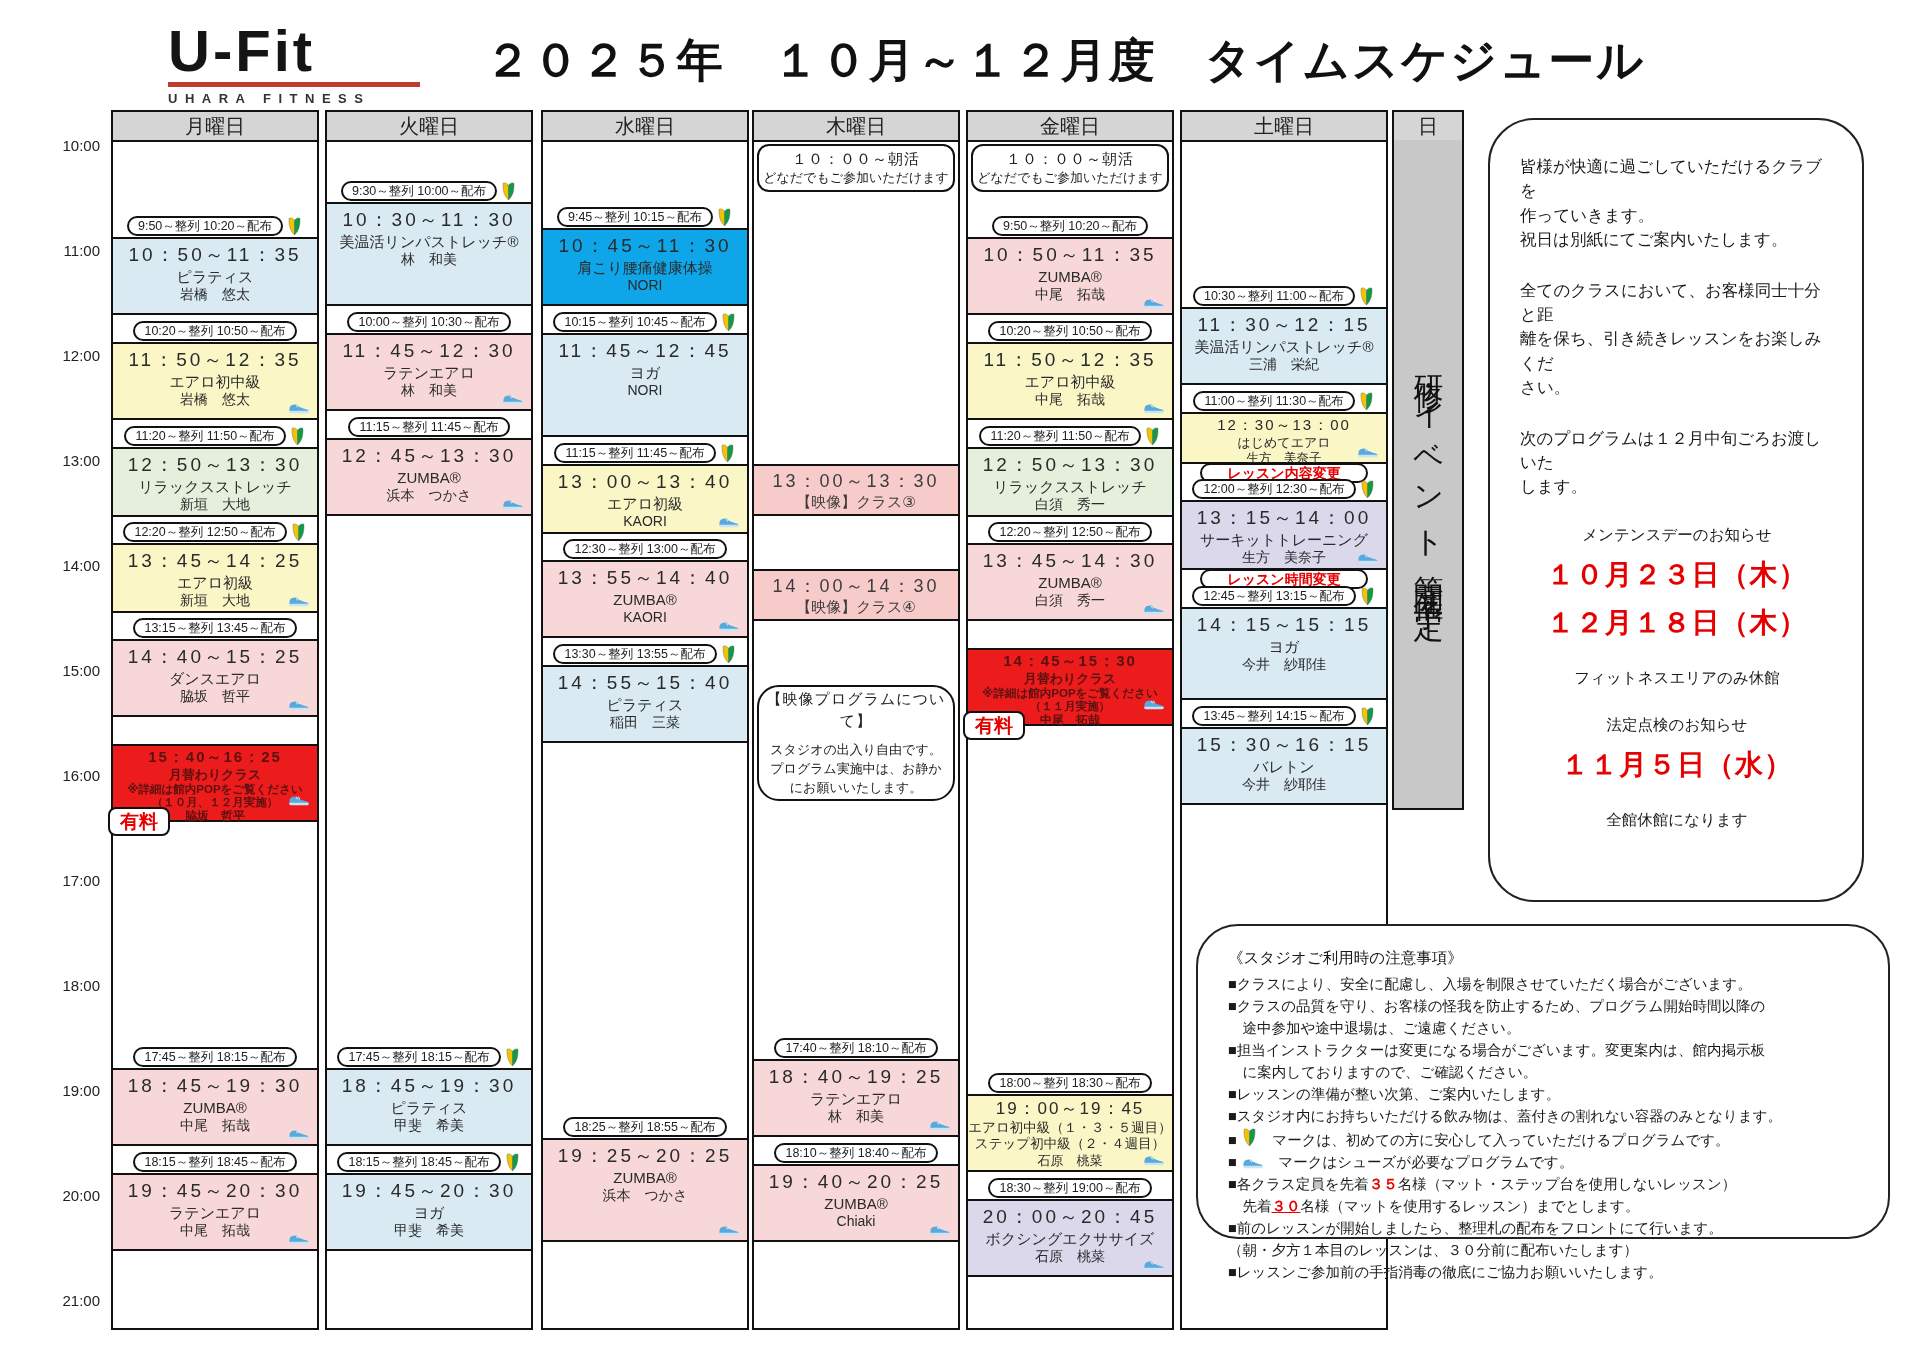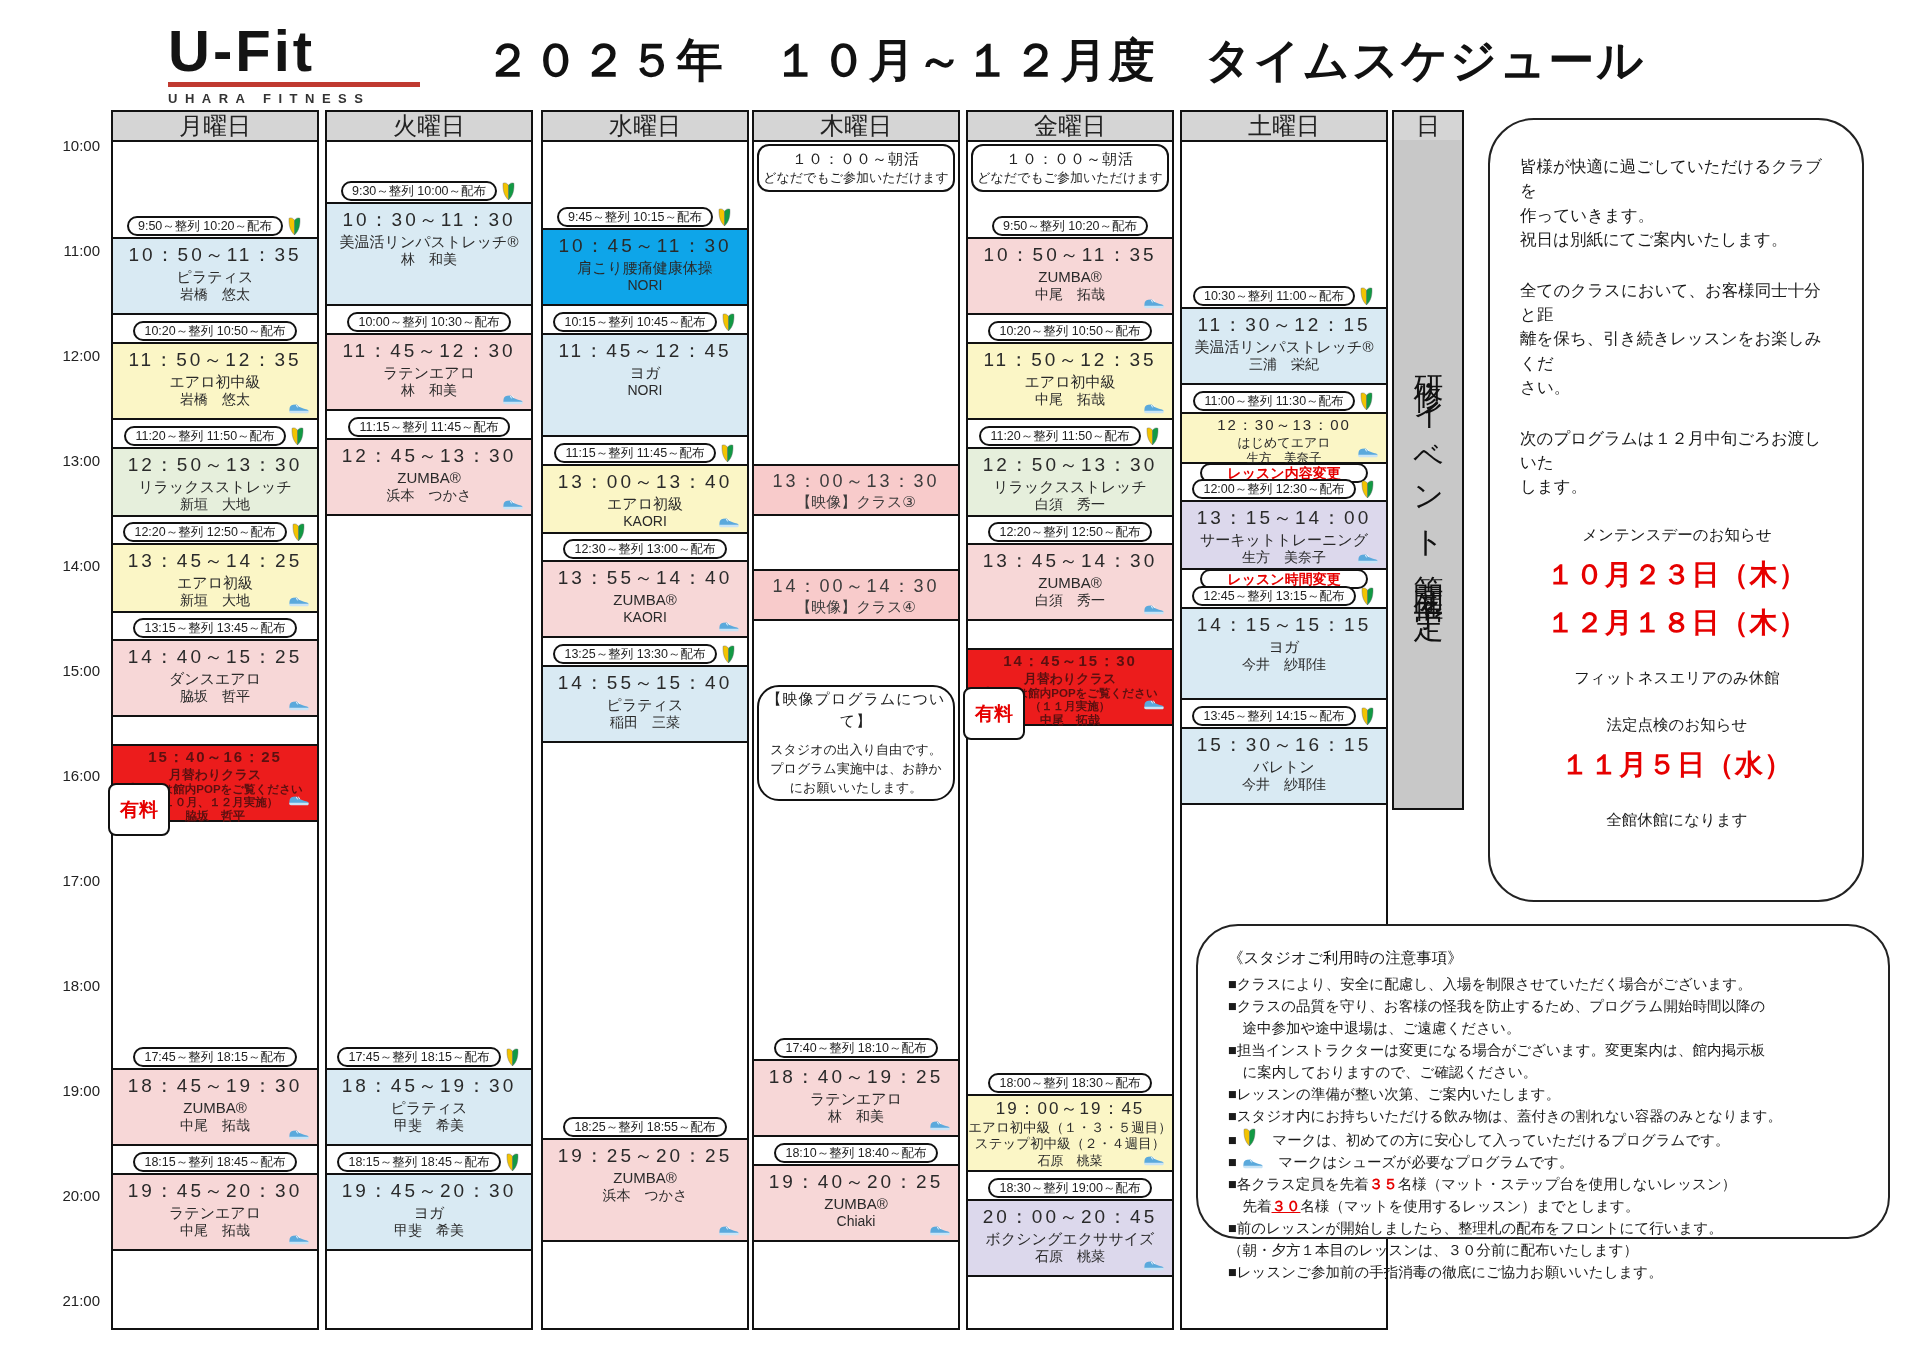--- a/index.html
+++ b/index.html
@@ -10,21 +10,21 @@
   .logo-brand{font-size:58px;font-weight:bold;letter-spacing:3px;color:#141414;line-height:1;}
   .logo-bar{width:252px;height:5px;background:#c03a30;margin-top:2px;}
   .logo-sub{font-size:13px;letter-spacing:7.5px;color:#333;margin-top:4px;font-weight:bold;}
   
   .title{position:absolute;left:440px;top:30px;width:1250px;margin:0;text-align:center;
          font-size:46px;font-weight:bold;letter-spacing:2px;color:#111;}
   
   .time-label{position:absolute;left:34px;width:66px;text-align:right;font-size:15px;color:#222;}
   
   .day-col{position:absolute;top:110px;height:1220px;background:#fff;border:2px solid #111;box-sizing:border-box;}
-  .day-header{height:28px;border-bottom:2px solid #111;text-align:center;font-size:24px;line-height:28px;color:#222;}
+  .day-header{height:28px;border-bottom:2px solid #111;text-align:center;font-size:20px;line-height:28px;color:#222;}
   
   .cls{position:absolute;left:-2px;right:-2px;border:2px solid #111;box-sizing:border-box;
        text-align:center;z-index:1;}
   .cls .t{font-size:19px;letter-spacing:3px;margin-top:3px;color:#2a2a2a;}
   .cls .n{font-size:15px;line-height:1.22;color:#2a2a2a;}
   .cls .i{font-size:14px;line-height:1.25;color:#2a2a2a;}
   .cls.small .t{font-size:15px;letter-spacing:2px;margin-top:2px;}
   .cls.small .n{font-size:13px;}
   .cls.small .i{font-size:12.5px;}
   .cls.dense .t{font-size:17px;letter-spacing:2px;margin-top:1px;}
@@ -33,21 +33,21 @@
   .c-video .t{font-size:18px;color:#3c3c3c;}
   .c-video .n{font-size:15px;color:#3c3c3c;}
   .c-red{color:#5c1010;}
   .c-red .t{font-size:15px;font-weight:bold;letter-spacing:2px;color:#5c1010;margin-top:2px;}
   .c-red .n{font-size:13px;font-weight:bold;color:#5c1010;}
   .c-red .nl{font-size:11.5px;font-weight:bold;color:#5c1010;line-height:1.15;}
   .c-red .i{font-size:12px;font-weight:bold;color:#5c1010;}
   .shoe{position:absolute;right:7px;bottom:4px;line-height:0;}
   .c-red .shoe{bottom:14px;}
   .paid{position:absolute;left:-5px;bottom:-16px;background:#fff;border:2px solid #111;border-radius:8px;
-        font-size:19px;font-weight:bold;padding:12px 10px;line-height:25px;z-index:4;}
+        font-size:19px;font-weight:bold;padding:0 10px;line-height:25px;z-index:4;}
   
   .badge-row{position:absolute;left:0;right:0;display:flex;justify-content:center;align-items:flex-start;
              gap:3px;z-index:3;pointer-events:none;}
   .badge{background:#fff;border:2px solid #111;border-radius:10px;font-size:12.5px;line-height:16px;
          padding:0 9px;white-space:nowrap;color:#222;}
   .change-label{position:absolute;left:9%;right:9%;background:#fff;border:2px solid #111;border-radius:10px;
                 font-size:14px;font-weight:bold;text-align:center;line-height:16px;z-index:3;}
   
   .round-box{position:absolute;left:3px;right:3px;background:#fff;border:2px solid #111;z-index:2;
              text-align:center;box-sizing:border-box;display:flex;flex-direction:column;justify-content:center;}
@@ -326,21 +326,21 @@
         </div>
         <div class="badge-row" style="top: 427px;">
           <span class="badge">12:30～整列 13:00～配布</span>
         </div>
         <div class="cls c-blue" style="top: 553px; height: 78px; background: rgb(217, 234, 243);">
           <div class="t">14：55～15：40</div>
           <div class="n">ピラティス</div>
           <div class="i">稲田　三菜</div>
         </div>
         <div class="badge-row" style="top: 532px;">
-          <span class="badge">13:25～整列 13:30～配布</span>
+          <span class="badge">13:30～整列 13:55～配布</span>
           <span class="icon-inline"><svg viewBox="0 0 20 23" width="17" height="20">
               <path d="M10 22 C4.5 17 3.2 10 3.6 2.4 C6.4 1.2 8.7 2.5 10 5 Z" fill="#f3c300" stroke="#666" stroke-width="0.5"></path>
               <path d="M10 22 C15.5 17 16.8 10 16.4 2.4 C13.6 1.2 11.3 2.5 10 5 Z" fill="#129a44" stroke="#666" stroke-width="0.5"></path>
             </svg></span>
         </div>
         <div class="cls c-pink" style="top: 1026px; height: 104px; background: rgb(247, 215, 215);">
           <div class="t">19：25～20：25</div>
           <div class="n">ZUMBA®</div>
           <div class="i">浜本　つかさ</div>
           <span class="shoe"><span class="icon-inline"><svg viewBox="0 0 26 15" width="23" height="13">

